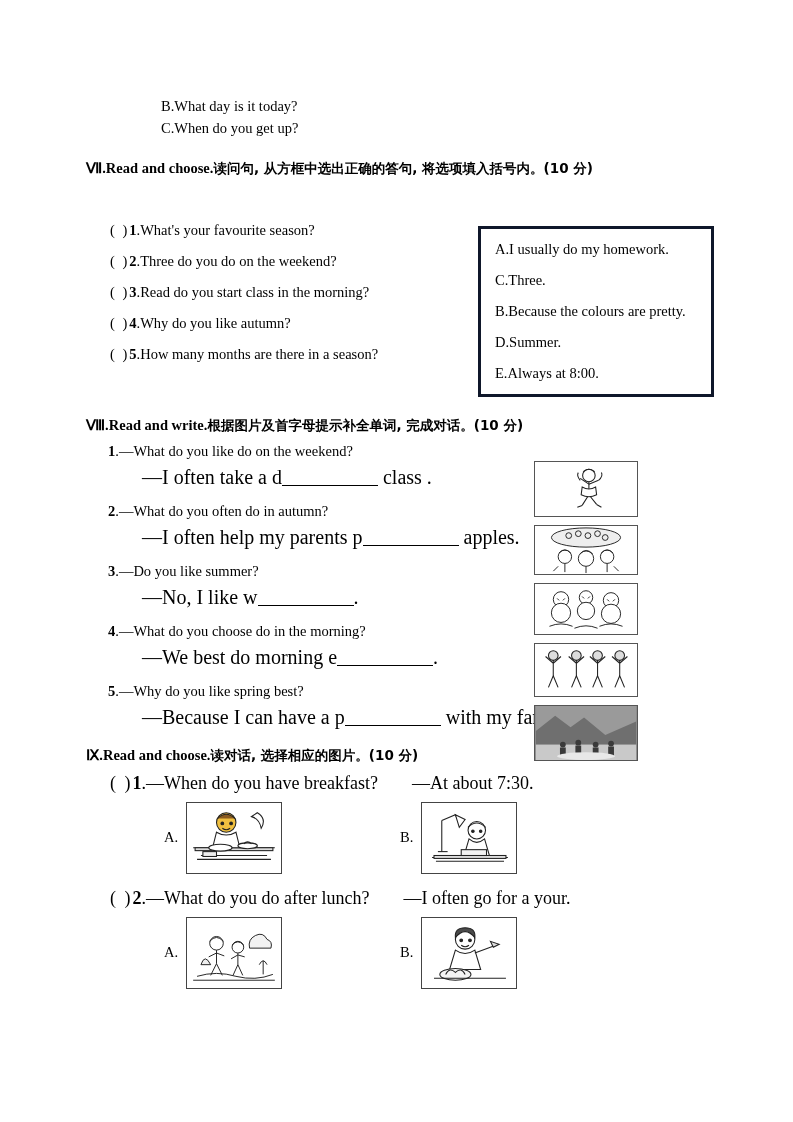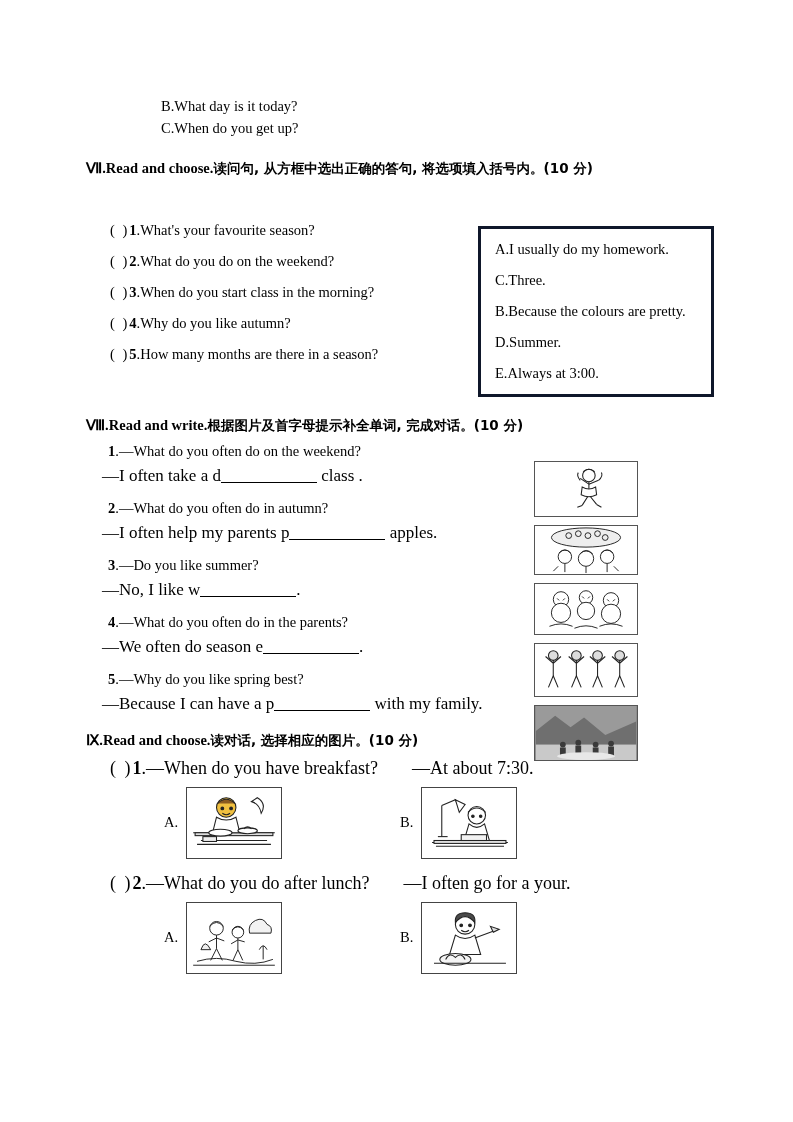--- a/index.html
+++ b/index.html
@@ -78,22 +78,22 @@
 
   
   .sec8 { position: relative; }
   .d-item { margin-bottom: 6px; }
   .d-q {
     font-size: 14.5px;
     margin-left: 22px;
     margin-bottom: 6px;
   }
   .d-a {
-    font-size: 17px;
-    margin-left: 16px;
+    font-size: 20px;
+    margin-left: 56px;
     margin-bottom: 14px;
   }
   .blank {
     display: inline-block;
     border-bottom: 1px solid #000;
     min-width: 96px;
     height: 14px;
     vertical-align: -2px;
   }
 
@@ -155,39 +155,39 @@
     <div class="sec-head">
       <b>Ⅶ.Read and choose.</b><span class="cnb">读问句, 从方框中选出正确的答句, 将选项填入括号内。(10 分)</span>
     </div>
 
     <div class="sec7-wrap">
       <div class="q-list">
         <div class="q-item">
           <span class="paren">(        )</span><span class="qnum">1</span><span>.What's your favourite season?</span>
         </div>
         <div class="q-item">
-          <span class="paren">(        )</span><span class="qnum">2</span><span>.What do you do on the weekend?</span>
+          <span class="paren">(        )</span><span class="qnum">2</span><span>.Three do you do on the weekend?</span>
         </div>
         <div class="q-item">
-          <span class="paren">(        )</span><span class="qnum">3</span><span>.When do you start class in the morning?</span>
+          <span class="paren">(        )</span><span class="qnum">3</span><span>.Read do you start class in the morning?</span>
         </div>
         <div class="q-item">
           <span class="paren">(        )</span><span class="qnum">4</span><span>.Why do you like autumn?</span>
         </div>
         <div class="q-item">
           <span class="paren">(        )</span><span class="qnum">5</span><span>.How many months are there in a season?</span>
         </div>
       </div>
 
       <div class="answer-box">
         <div>A.I usually do my homework.</div>
         <div>C.Three.</div>
         <div>B.Because the colours are pretty.</div>
         <div>D.Summer.</div>
-        <div>E.Always at 3:00.</div>
+        <div>E.Always at 8:00.</div>
       </div>
     </div>
 
     <div class="sec-head">
       <b>Ⅷ.Read and write.</b><span class="cnb">根据图片及首字母提示补全单词, 完成对话。(10 分)</span>
     </div>
 
     <div class="sec8">
 
       <div class="pics">
@@ -279,37 +279,37 @@
                 <rect x="59" y="43" width="6" height="9"></rect>
               <circle cx="78" cy="39" r="3"></circle>
                 <rect x="75" y="42" width="6" height="10"></rect>
             </g>
             <ellipse cx="52" cy="52" rx="30" ry="4" fill="#e8e8e8"></ellipse>
           </svg>
         </div>
       </div>
 
       <div class="d-item">
-        <div class="d-q"><b>1</b><span>.—What do you often do on the weekend?</span></div>
+        <div class="d-q"><b>1</b><span>.—What do you like do on the weekend?</span></div>
         <div class="d-a"><span>—I often take a d</span><span class="blank"></span> <span>class .</span></div>
       </div>
 
       <div class="d-item">
         <div class="d-q"><b>2</b><span>.—What do you often do in autumn?</span></div>
         <div class="d-a"><span>—I often help my parents p</span><span class="blank"></span> <span>apples.</span></div>
       </div>
 
       <div class="d-item">
         <div class="d-q"><b>3</b><span>.—Do you like summer?</span></div>
         <div class="d-a"><span>—No, I like w</span><span class="blank"></span><span>.</span></div>
       </div>
 
       <div class="d-item">
-        <div class="d-q"><b>4</b><span>.—What do you often do in the parents?</span></div>
-        <div class="d-a"><span>—We often do season e</span><span class="blank"></span><span>.</span></div>
+        <div class="d-q"><b>4</b><span>.—What do you choose do in the morning?</span></div>
+        <div class="d-a"><span>—We best do morning e</span><span class="blank"></span><span>.</span></div>
       </div>
 
       <div class="d-item">
         <div class="d-q"><b>5</b><span>.—Why do you like spring best?</span></div>
         <div class="d-a"><span>—Because I can have a p</span><span class="blank"></span> <span>with my family.</span></div>
       </div>
     </div>
 
     <div class="sec-head sec9">
       <b>Ⅸ.Read and choose.</b><span class="cnb">读对话, 选择相应的图片。(10 分)</span>

